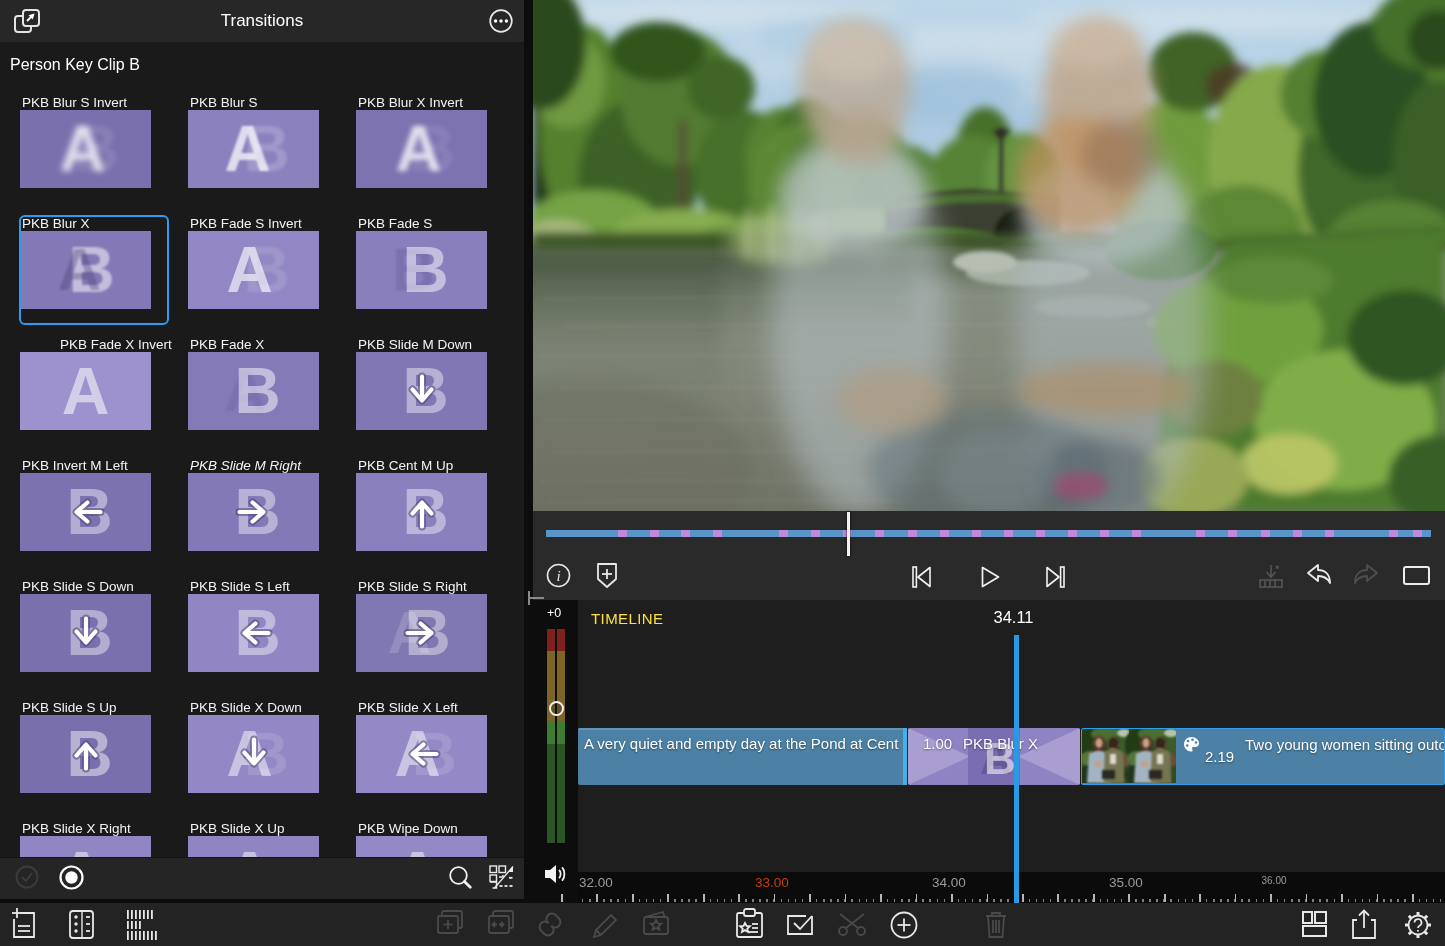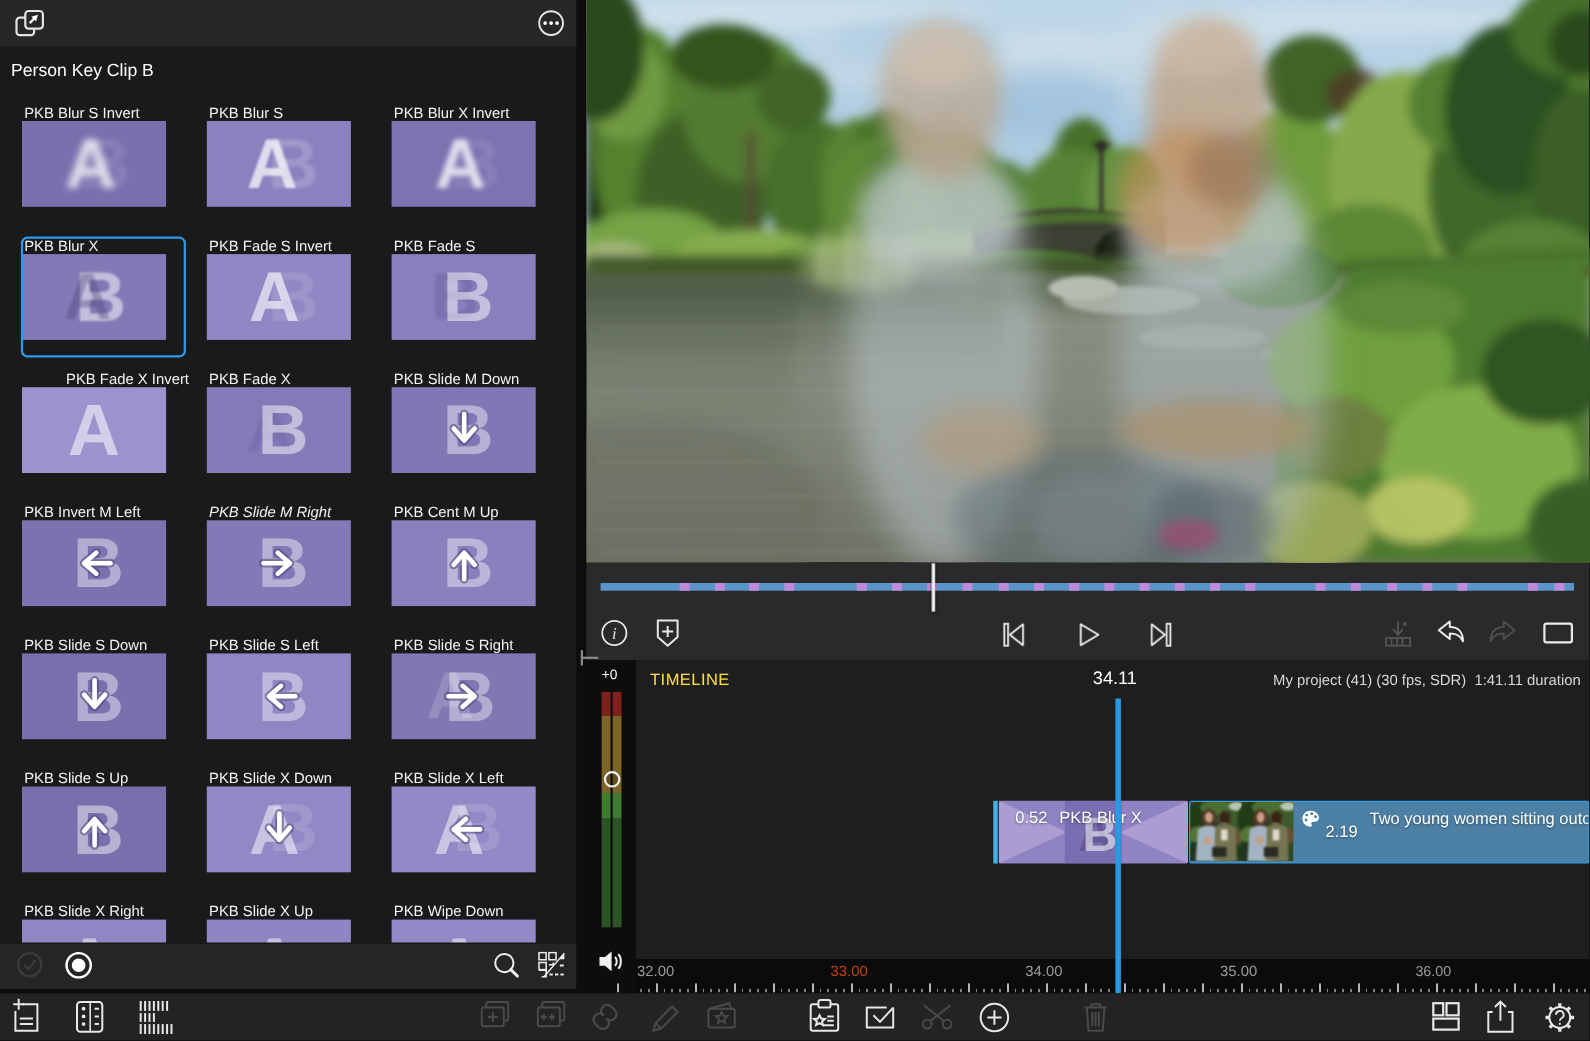--- a/index.html
+++ b/index.html
@@ -8,20 +8,21 @@
 .lbl{position:absolute;color:#f4f4f4;font-size:13.5px;white-space:nowrap;}
 .thumb{position:absolute;width:131px;height:78px;overflow:hidden;}
 .bigL{position:absolute;left:0;top:0;width:131px;height:78px;display:flex;align-items:center;justify-content:center;
  font-weight:bold;font-size:64px;color:#fff;line-height:1;}
 .arrow{position:absolute;left:0;top:0;width:131px;height:78px;display:flex;align-items:center;justify-content:center;}
 .cliptext{position:absolute;color:#fff;font-size:15px;white-space:nowrap;text-shadow:0 1px 2px rgba(0,0,0,.45);}
 </style></head><body>
 
 <div class="abs" style="left:0;top:0;width:524px;height:899px;background:#1a1a1a;overflow:hidden;">
 <div class="abs" style="left:0;top:0;width:524px;height:42px;background:#272727;"></div>
+<div class="abs" style="left:0;top:0;width:524px;height:42px;display:flex;align-items:center;justify-content:center;color:#fff;font-size:17px;">Transitions</div>
 <svg class="abs" style="left:13px;top:8px;" width="30" height="27" viewBox="0 0 30 27">
 <rect x="2" y="8" width="16" height="16" rx="3" fill="none" stroke="#e3e3e3" stroke-width="2"></rect>
 <rect x="10" y="2" width="16" height="16" rx="3" fill="#272727" stroke="#e3e3e3" stroke-width="2"></rect>
 <line x1="14" y1="13" x2="20" y2="7" stroke="#fff" stroke-width="2"></line>
 <path d="M21.5 5.5 L15.5 7.2 L19.8 11.5 Z" fill="#fff"></path>
 </svg>
 <svg class="abs" style="left:488px;top:8px;" width="26" height="26" viewBox="0 0 26 26">
 <circle cx="13" cy="13" r="10.8" fill="none" stroke="#e8e8e8" stroke-width="1.7"></circle>
 <circle cx="7.6" cy="13" r="1.7" fill="#fff"></circle>
       <circle cx="13" cy="13" r="1.7" fill="#fff"></circle>
@@ -488,40 +489,43 @@
 <path d="M26 10 L16 2 L16 7 C8 7 4 12 4 20 C7 14 11 13 16 13 L16 18 Z" fill="none" stroke="#4f4f4f" stroke-width="1.8" stroke-linejoin="round"></path>
     </svg>
 <div class="abs" style="left:870px;top:55px;width:23px;height:15px;border:2px solid #ececec;border-radius:3px;"></div>
 </div>
 <div class="abs" style="left:525px;top:600px;width:920px;height:303px;background:#0d0d0d;">
 <div class="abs" style="left:53px;top:0;width:867px;height:272px;background:#1e1e1e;"></div>
 <div class="abs" style="left:53px;top:272px;width:867px;height:31px;background:#0b0b0b;"></div>
 <div class="abs" style="left:22px;top:6px;color:#fff;font-size:12.5px;">+0</div>
 <div class="abs" style="left:66px;top:10px;color:#fde047;font-size:15px;letter-spacing:.4px;">TIMELINE</div>
 <div class="abs" style="left:451px;top:8px;width:75px;text-align:center;color:#fff;font-size:16.5px;">34.11</div>
-<div class="abs" style="left:450px;top:11px;width:462px;text-align:right;color:#d8d8d8;font-size:13.5px;">My project (41) (30 fps, SDR)&nbsp; 1:41.11 duration</div>
 <div class="abs" style="left:22px;top:29px;width:8px;height:214px;
 background:linear-gradient(#7f211d 0,#7f211d 22px,#7c6526 22px,#7c6526 92px,#3e7c31 92px,#3e7c31 115px,#2c5526 115px,#2c5526 214px);"></div>
 <div class="abs" style="left:32px;top:29px;width:8px;height:214px;
 background:linear-gradient(#7f211d 0,#7f211d 22px,#7c6526 22px,#7c6526 92px,#3e7c31 92px,#3e7c31 115px,#2c5526 115px,#2c5526 214px);"></div>
 <div class="abs" style="left:23.5px;top:100.5px;width:11px;height:11px;border:2.2px solid #f2f2f2;border-radius:50%;background:rgba(20,20,20,.25);"></div>
 <svg class="abs" style="left:18px;top:262px;" width="26" height="24" viewBox="0 0 26 24">
 <path d="M2 8 L7 8 L13 3 L13 21 L7 16 L2 16 Z" fill="#f2f2f2"></path>
 <path d="M16.5 8.5 C18 10 18 14 16.5 15.5 M19.5 6 C22 8.5 22 15.5 19.5 18" stroke="#f2f2f2" stroke-width="1.8" fill="none" stroke-linecap="round"></path>
     </svg>
+<div class="abs" style="left:53px;top:128px;width:329px;height:57px;background:#4c80a4;border-radius:2px;overflow:hidden;">
+      <div style="position:absolute;left:0;top:0;right:0;height:2px;background:#5e96b8;"></div>
+      <div class="cliptext" style="left:6px;top:7px;">A very quiet and empty day at the Pond at Cent</div>
+    </div>
 <div class="abs" style="left:378px;top:128px;width:4px;height:57px;background:#41b2e8;"></div>
 <div class="abs" style="left:383px;top:128px;width:172px;height:57px;background:#8f83c3;border-radius:2px;overflow:hidden;">
 <svg width="172" height="57" style="position:absolute;left:0;top:0;">
 <polygon points="0,0 62,28.5 0,57" fill="#a99dd2"></polygon>
 <polygon points="172,0 110,28.5 172,57" fill="#a99dd2"></polygon>
 <rect x="60" y="0" width="52" height="57" fill="#6f61a8" opacity=".65"></rect>
 <text x="88" y="46" text-anchor="middle" font-size="44" font-weight="bold" fill="#4e4277" opacity=".45">A</text>
 <text x="92" y="46" text-anchor="middle" font-size="44" font-weight="bold" fill="#ffffff" opacity=".55">B</text>
 </svg>
-<div class="cliptext" style="left:15px;top:7px;">0.52</div>
+<div class="cliptext" style="left:15px;top:7px;">1.00</div>
 <div class="cliptext" style="left:55px;top:7px;">PKB Blur X</div>
 </div>
 <div class="abs" style="left:556px;top:128px;width:364px;height:57px;background:#4c80a4;border:1.5px solid #2f9fe9;border-radius:2px;box-sizing:border-box;overflow:hidden;">
 <div class="abs" style="left:0;top:0;width:94px;height:54px;overflow:hidden;">
 <svg width="94" height="54" viewBox="0 0 94 54" style="position:absolute;left:0;top:0;">
 <defs>
 <filter id="tb1" x="-30%" y="-30%" width="160%" height="160%">
               <feGaussianBlur stdDeviation="1"></feGaussianBlur>
             </filter>
 <g id="women">
@@ -558,21 +562,21 @@
         <circle cx="13" cy="6.5" r="1.3" fill="#4c80a4"></circle>
         <circle cx="4.3" cy="9.5" r="1.3" fill="#4c80a4"></circle>
       </svg>
 <div class="cliptext" style="left:123px;top:19px;">2.19</div>
 <div class="cliptext" style="left:163px;top:7px;">Two young women sitting outo</div>
 </div>
 <div class="abs" style="left:41px;top:275px;width:60px;text-align:center;color:#9a9a9a;font-size:13.5px;">32.00</div>
 <div class="abs" style="left:217px;top:275px;width:60px;text-align:center;color:#c2410c;font-size:13.5px;">33.00</div>
 <div class="abs" style="left:394px;top:275px;width:60px;text-align:center;color:#9a9a9a;font-size:13.5px;">34.00</div>
 <div class="abs" style="left:571px;top:275px;width:60px;text-align:center;color:#9a9a9a;font-size:13.5px;">35.00</div>
-<div class="abs" style="left:748px;top:275px;width:60px;text-align:center;color:#9a9a9a;font-size:13px;">36.00</div>
+<div class="abs" style="left:719px;top:275px;width:60px;text-align:center;color:#9a9a9a;font-size:10px;">36.00</div>
 <div class="abs" style="left:35.8px;top:294px;width:884px;height:8px;background:repeating-linear-gradient(90deg,#d5d5d5 0,#d5d5d5 1.7px,transparent 1.7px,transparent 35.46px);opacity:.85;"></div>
 <div class="abs" style="left:56.8px;top:299px;width:863px;height:3px;background:repeating-linear-gradient(90deg,#a8a8a8 0,#a8a8a8 1.5px,transparent 1.5px,transparent 7.09px);opacity:.75;"></div>
 <div class="abs" style="left:489px;top:35px;width:4.5px;height:268px;background:#2899e2;"></div>
 </div>
 <div class="abs" style="left:0;top:903px;width:1445px;height:43px;background:#232323;">
 <svg width="1445" height="43" viewBox="0 0 1445 43" style="position:absolute;left:0;top:0;">
 
 <g stroke="#e8e8e8" fill="none" stroke-width="1.8">
 <path d="M20 10 L34 10 L34 34 L14 34 L14 16"></path>
 <line x1="12" y1="10" x2="22" y2="10"></line>

